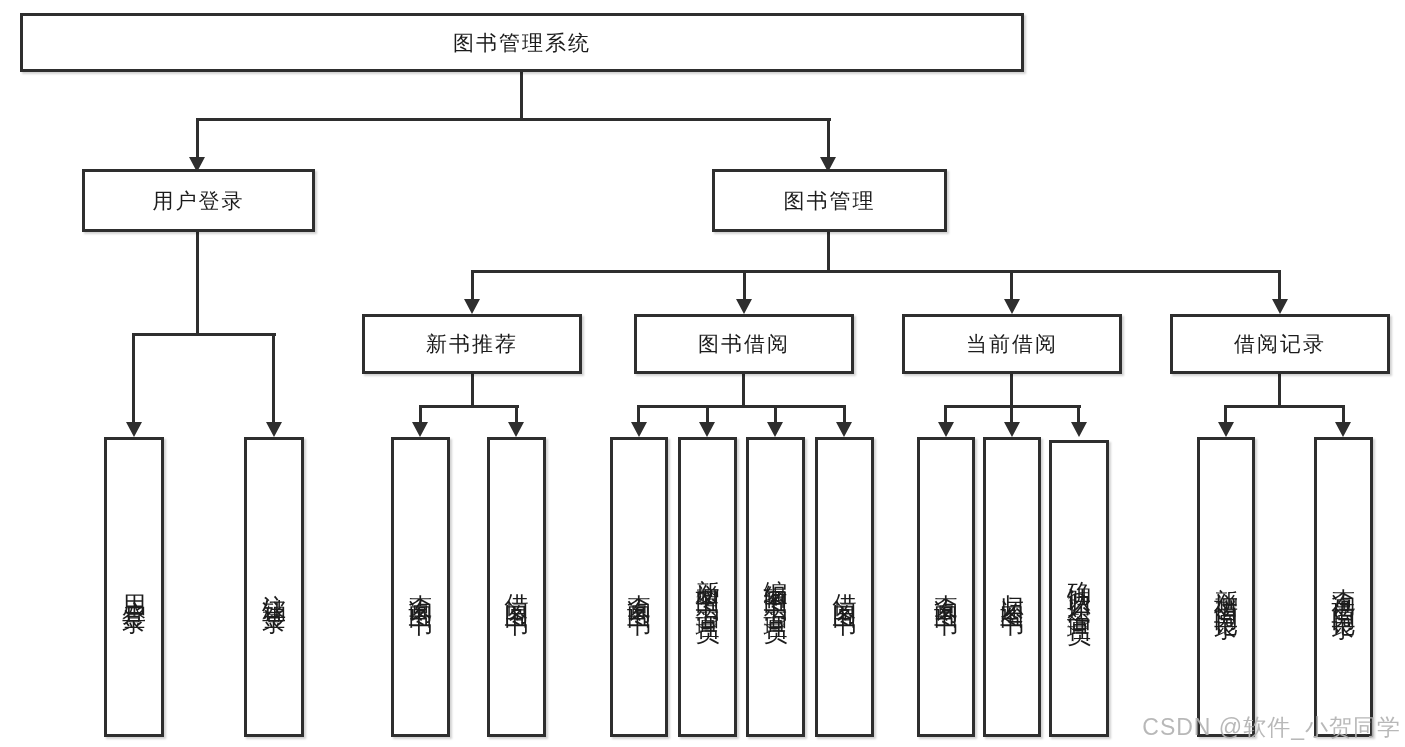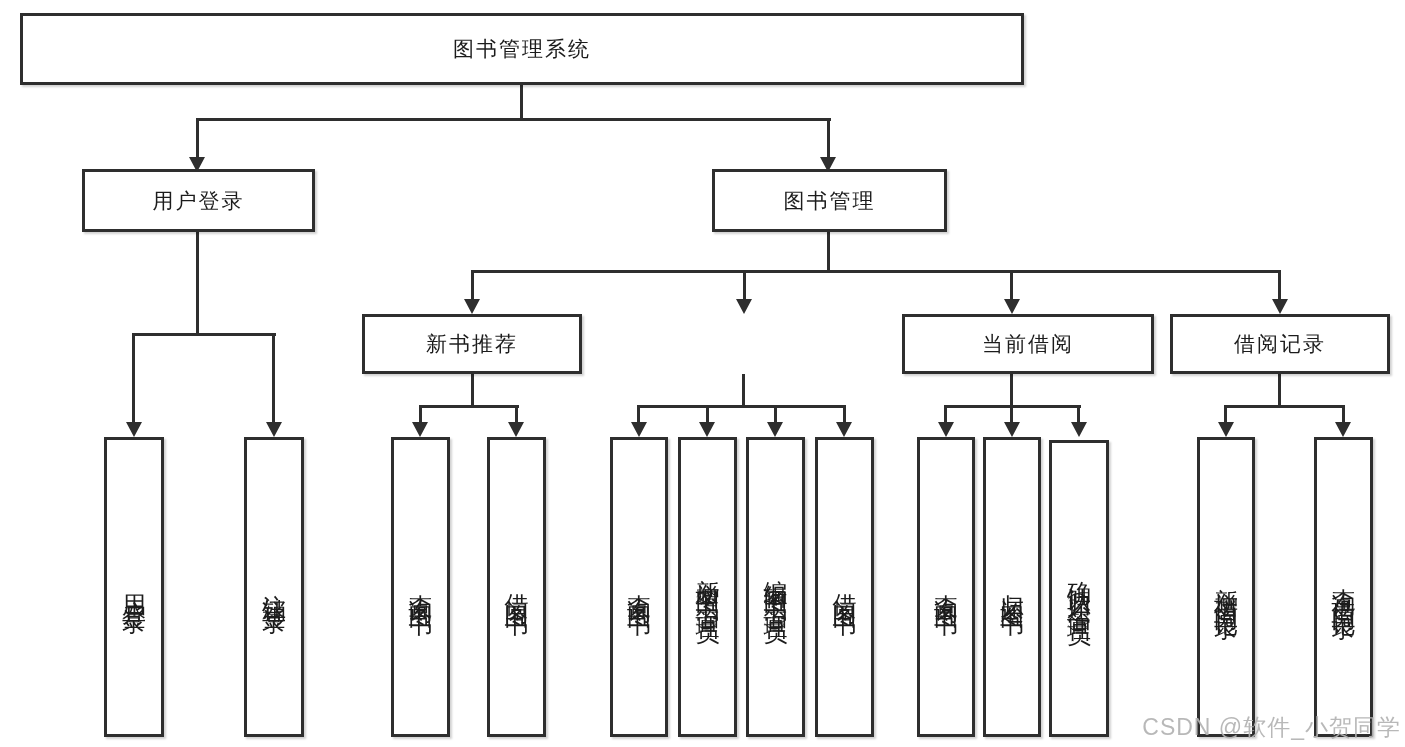--- a/index.html
+++ b/index.html
@@ -125,35 +125,38 @@
   <i class="ln" style="left:1077px; top:405px; width:3px; height:18px;"></i>
   <i class="ar" style="left:1071px; top:422px;"></i>
 
   <i class="ln" style="left:1278px; top:374px; width:3px; height:34px;"></i>
   <i class="ln" style="left:1225px; top:405px; width:120px; height:3px;"></i>
   <i class="ln" style="left:1224px; top:405px; width:3px; height:18px;"></i>
   <i class="ar" style="left:1218px; top:422px;"></i>
   <i class="ln" style="left:1342px; top:405px; width:3px; height:18px;"></i>
   <i class="ar" style="left:1335px; top:422px;"></i>
 
-  <div class="node" style="left:20px; top:13px; width:1004px; height:72px;">
+  <div class="node" style="left:20px; top:13px; width:1004px; height:59px;">
     <span class="lbl">图书管理系统</span>
   </div>
 
   <div class="node" style="left:82px; top:169px; width:233px; height:63px;">
     <span class="lbl">用户登录</span>
   </div>
   <div class="node" style="left:362px; top:314px; width:220px; height:60px;">
     <span class="lbl">新书推荐</span>
   </div>
 
   <div class="node" style="left:712px; top:169px; width:235px; height:63px;">
     <span class="lbl">图书管理</span>
   </div>
-  <div class="node" style="left:902px; top:314px; width:252px; height:60px;">
+  <div class="node" style="left:634px; top:314px; width:220px; height:60px;">
+    <span class="lbl">图书借阅</span>
+  </div>
+  <div class="node" style="left:902px; top:314px; width:220px; height:60px;">
     <span class="lbl">当前借阅</span>
   </div>
   <div class="node" style="left:1170px; top:314px; width:220px; height:60px;">
     <span class="lbl">借阅记录</span>
   </div>
 
   <div class="node leaf" style="left:104px; top:437px; width:60px; height:300px;">
     <span class="lbl">用户登录</span>
   </div>
   <div class="node leaf" style="left:244px; top:437px; width:60px; height:300px;">

